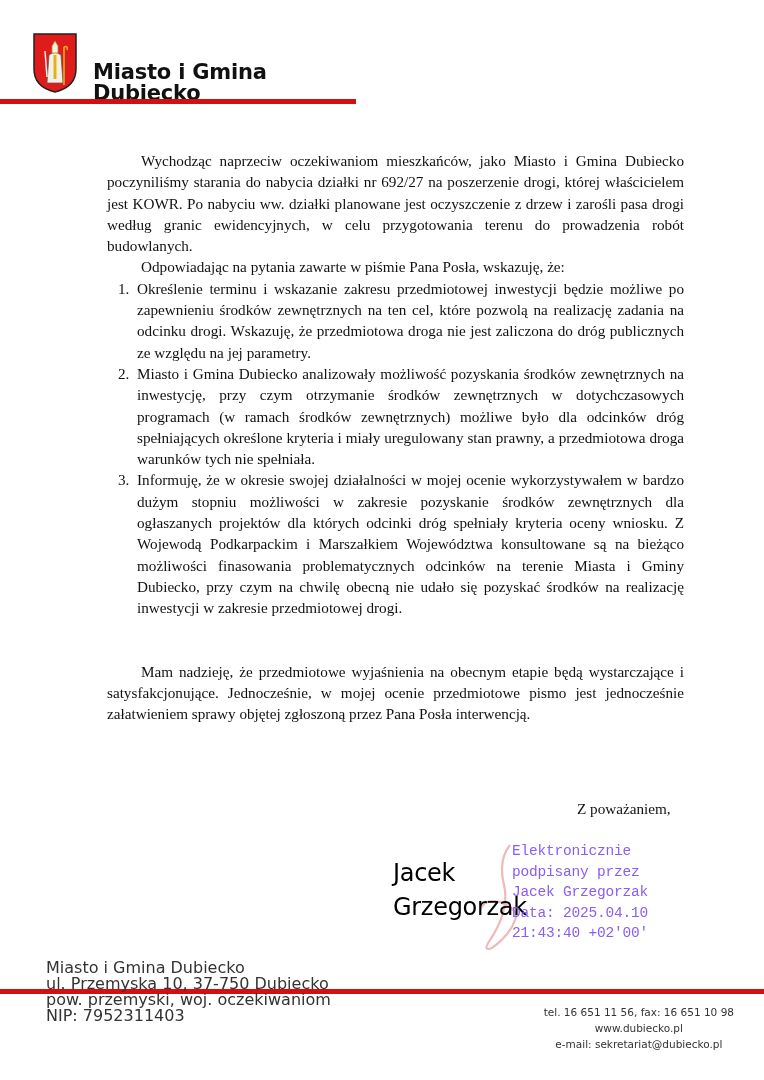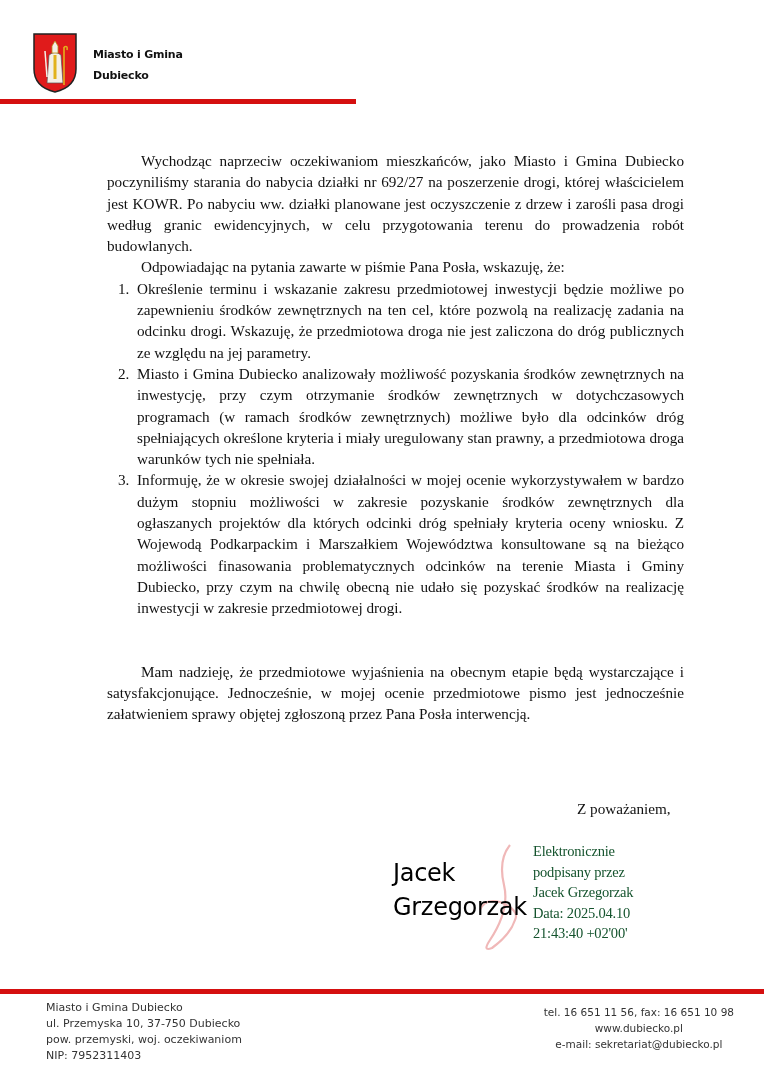--- a/index.html
+++ b/index.html
@@ -1,31 +1,31 @@
 <!DOCTYPE html>
 <html><head>
 <meta charset="utf-8">
 <style>
   html,body{margin:0;padding:0;background:#fff;}
   body{width:764px;height:1080px;position:relative;overflow:hidden;font-family:"Liberation Serif",serif;color:#111;}
   .header-logo{position:absolute;left:33px;top:33px;width:44px;height:60px;}
-  .header-title{position:absolute;left:93px;top:44px;font-family:"DejaVu Sans",sans-serif;font-weight:bold;font-size:11px;line-height:21px;color:#111;letter-spacing:-0.2px;}
+  .header-title{position:absolute;left:93px;top:62px;font-family:"DejaVu Sans",sans-serif;font-weight:bold;font-size:21px;line-height:21px;color:#111;letter-spacing:-0.2px;}
   .header-rule{position:absolute;left:0;top:99px;width:356px;height:5px;background:#d50f0f;}
   .body-text{position:absolute;left:99px;top:150px;width:577px;font-size:15.2px;line-height:21.3px;text-align:justify;margin-left:8px;}
   .para{margin:0;text-indent:34px;}
   .list{margin:0;padding:0;list-style:none;}
   .list li{position:relative;padding-left:30px;}
   .list .num{position:absolute;left:11px;top:0;}
   .gap{height:21px;}
   .closing{position:absolute;left:577px;top:800px;font-size:15.2px;}
   .sig-name{position:absolute;left:393px;top:856px;font-family:"DejaVu Sans",sans-serif;font-size:24px;line-height:34px;color:#000000;letter-spacing:-0.3px;}
   .sig-mark{position:absolute;left:470px;top:840px;width:60px;height:115px;}
-  .sig-info{position:absolute;left:533px;top:841px;font-family:Liberation Serif, serif;font-size:14.5px;line-height:20.5px;color:#14532d;letter-spacing:-0.2px;}
+  .sig-info{position:absolute;left:512px;top:841px;font-family:Liberation Mono, monospace;font-size:14.5px;line-height:20.5px;color:#8b5cf6;letter-spacing:-0.2px;}
   .footer-rule{position:absolute;left:0;top:989px;width:764px;height:5px;background:#d50f0f;}
-  .footer-left{position:absolute;left:46px;top:1000px;font-family:"DejaVu Sans",sans-serif;font-size:11px;line-height:16px;color:#333;}
+  .footer-left{position:absolute;left:46px;top:960px;font-family:"DejaVu Sans",sans-serif;font-size:16px;line-height:16px;color:#333;}
   .footer-right{position:absolute;right:30px;top:1004px;text-align:center;font-family:"DejaVu Sans",sans-serif;font-size:10.5px;line-height:16px;color:#333;}
 </style>
 </head>
 <body>
 
 <div class="header-logo">
   <svg width="44" height="60" viewBox="0 0 44 60">
     <path d="M1 1 H43 V36 Q43 54 22 59 Q1 54 1 36 Z" fill="#e01b1b" stroke="#222" stroke-width="1.5"></path>
     <path d="M16 22 Q22 17 28 22 L30 50 H14 Z" fill="#f4f0e6" stroke="#555" stroke-width="0.7"></path>
     <rect x="20.5" y="22" width="3" height="24" fill="#e2b21c"></rect>

